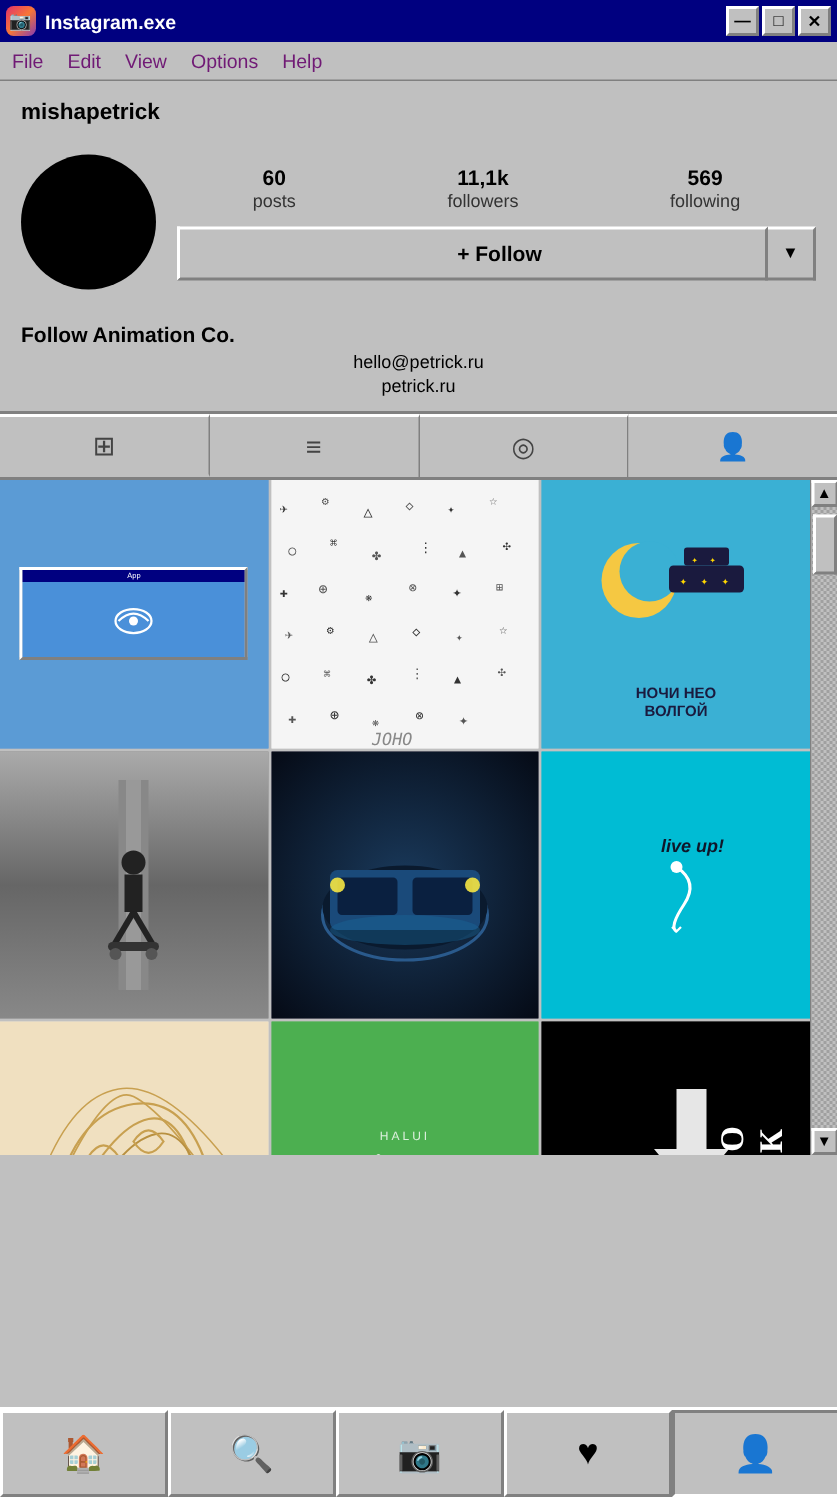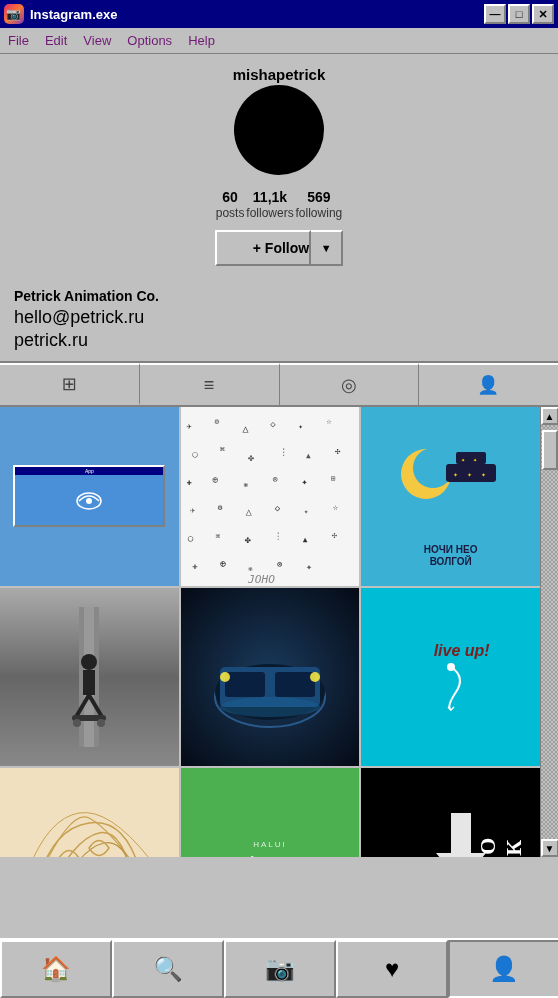--- a/index.html
+++ b/index.html
@@ -73,30 +73,28 @@
       cursor: pointer;
       text-decoration: none;
     }
 
     
     .profile-area {
       background: #c0c0c0;
       padding: 12px 14px;
     }
     .username-row {
-      text-align: center;
       font-weight: bold;
       font-size: 15px;
-      margin-bottom: 2px;
+      margin-bottom: 20px;
     }
     .profile-main {
       display: flex;
       align-items: center;
       gap: 14px;
-      flex-direction: column;
     }
     .avatar {
       width: 90px;
       height: 90px;
       border-radius: 50%;
       background: #000;
       flex-shrink: 0;
     }
     .stats-follow {
       flex: 1;
@@ -154,22 +152,23 @@
     .bio-area {
       padding: 10px 14px 8px;
       background: #c0c0c0;
     }
     .bio-name {
       font-weight: bold;
       font-size: 14px;
       margin-bottom: 3px;
     }
     .bio-line {
-      font-size: 18px;
+      font-size: 12px;
       margin-bottom: 2px;
+      text-align: center;
     }
 
     
     .tabs-row {
       display: flex;
       border-top: 2px solid #808080;
       border-bottom: 2px solid #808080;
       background: #c0c0c0;
       height: 46px;
     }
@@ -444,21 +443,21 @@
         </div>
         <div class="follow-row">
           <button class="follow-btn">+ Follow</button>
           <div class="follow-dropdown">▼</div>
         </div>
       </div>
     </div>
   </div>
 
   <div class="bio-area">
-    <div class="bio-name">Petrick Animation Co.</div>
+    <div class="bio-name">Follow Animation Co.</div>
     <div class="bio-line">hello@petrick.ru</div>
     <div class="bio-line">petrick.ru</div>
   </div>
 
   <div class="tabs-row">
     <div class="tab-item active">
       <span class="tab-icon">⊞</span>
     </div>
     <div class="tab-item">
       <span class="tab-icon">≡</span>
@@ -590,21 +589,21 @@
               <circle cx="25" cy="70" r="5" fill="#f5e642" opacity="0.9"></circle>
               <circle cx="115" cy="70" r="5" fill="#f5e642" opacity="0.9"></circle>
 
               <ellipse cx="70" cy="100" rx="50" ry="10" fill="#1a6a9a" opacity="0.4"></ellipse>
             </svg>
           </div>
         </div>
 
         <div class="post-cell post-6">
           <div class="post-inner" style="background:#00bcd4;flex-direction:column;gap:2px;">
-            <div style="font-size:16px;font-style:italic;font-weight:bold;color:#7f1d1d;margin-left:22px;">live up!</div>
+            <div style="font-size:12px;font-style:italic;font-weight:bold;color:#0f172a;margin-left:22px;">live up!</div>
             <svg width="60" height="50" viewBox="0 0 60 50">
               <path d="M30 5 Q45 15 35 30 Q25 45 30 48" fill="none" stroke="white" stroke-width="2"></path>
               <circle cx="30" cy="5" r="4" fill="white"></circle>
               <path d="M27 45 L30 48 L33 45" fill="none" stroke="white" stroke-width="1.5"></path>
             </svg>
           </div>
         </div>
 
         <div class="post-cell post-7">
           <div class="post-inner" style="background:#f0e0c0;">

